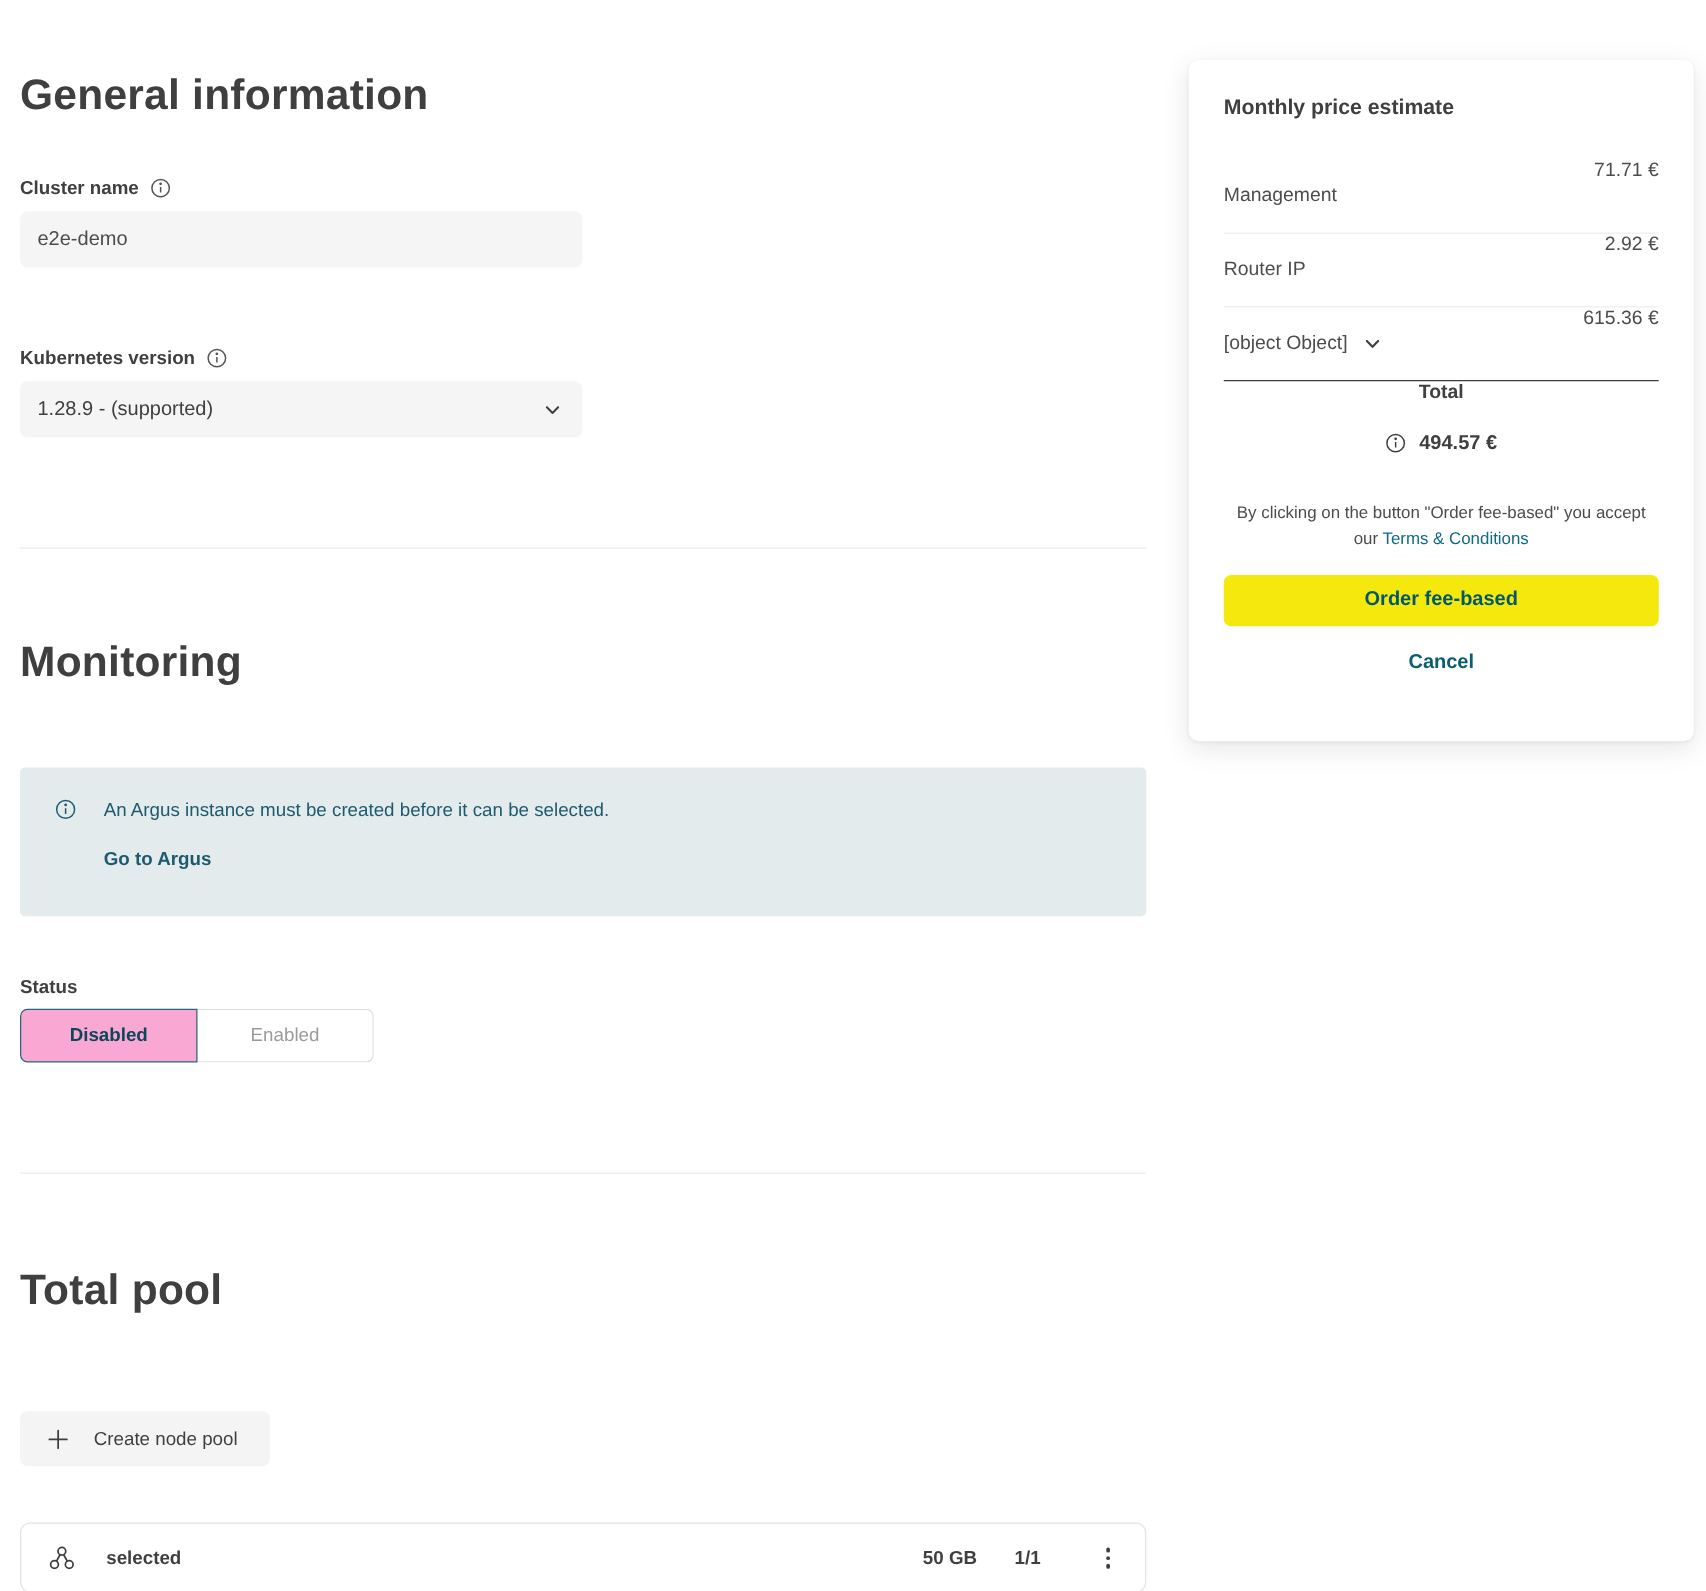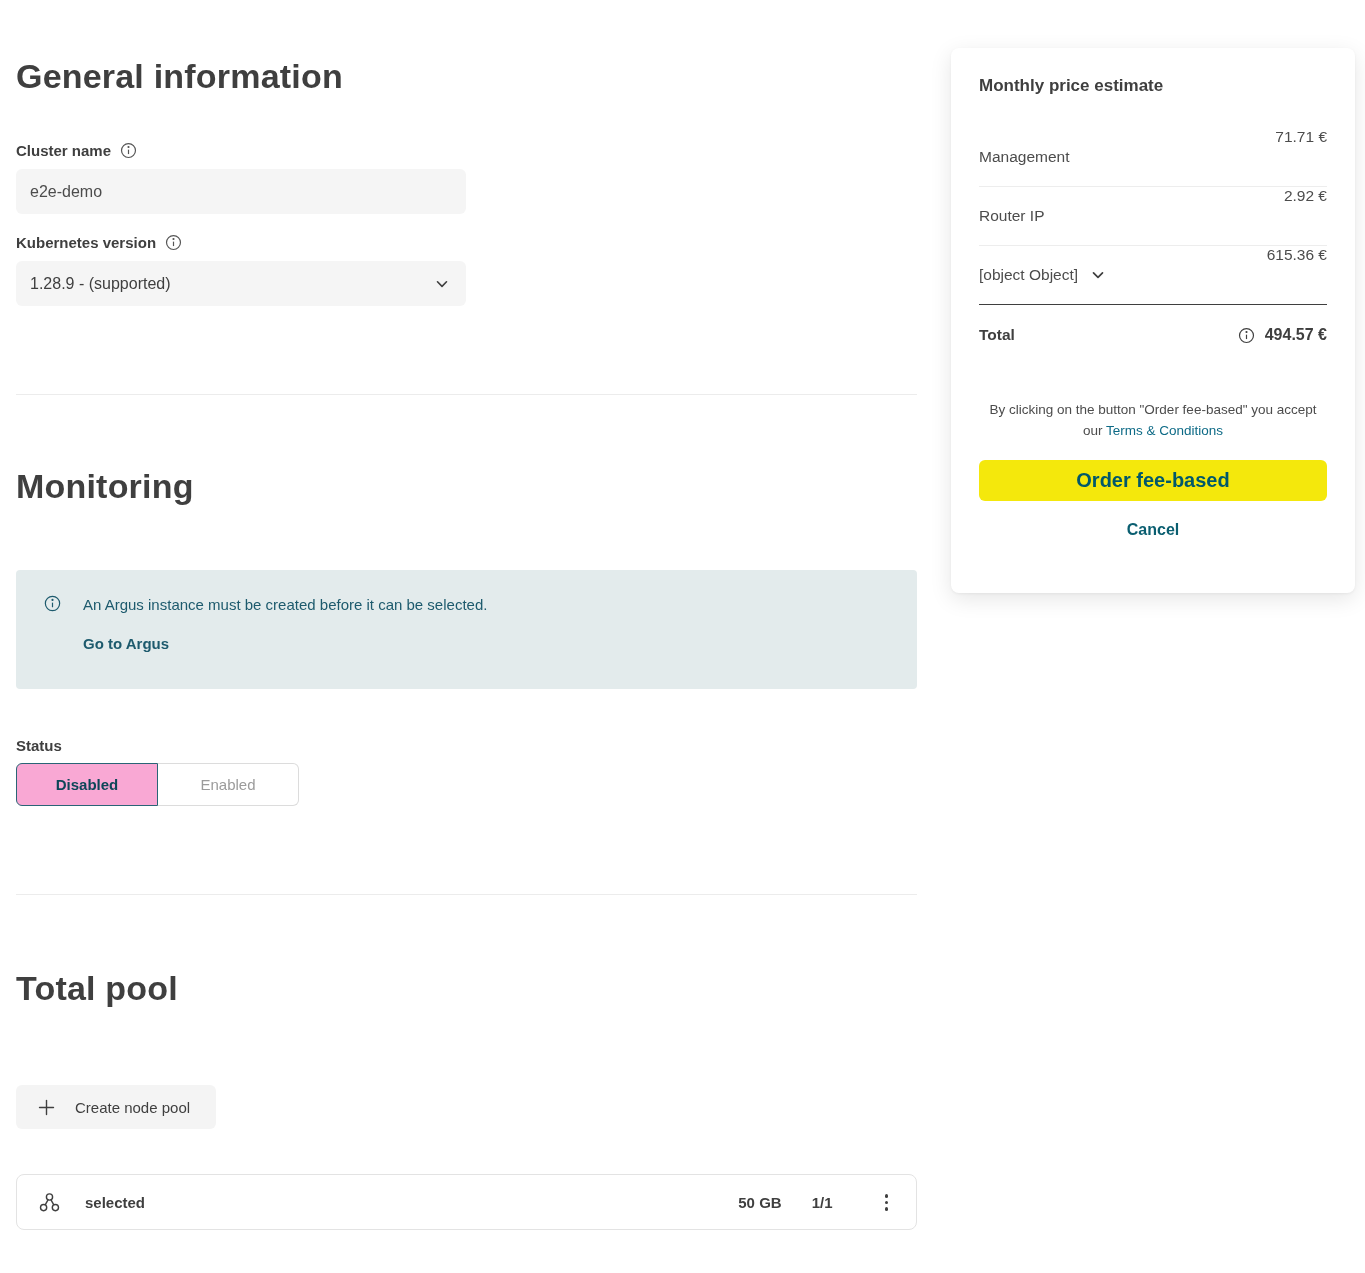--- a/index.html
+++ b/index.html
@@ -8,21 +8,21 @@
   .main { position:absolute; left:16px; top:0; width:901px; }
 
   h1.sec { font-size:34px; font-weight:700; color:#3f3f3f; letter-spacing:0.2px; line-height:1.15; }
   .h-general { margin-top:57px; }
   .h-monitoring { margin-top:72px; }
   .h-nodepool { margin-top:74px; }
 
   .field-label-row { display:flex; align-items:center; gap:9px; }
   .field-label { font-size:15px; font-weight:700; color:#3f3f3f; }
   .lbl-cluster { margin-top:46px; }
-  .lbl-k8s { margin-top:20px; }
+  .lbl-k8s { margin-top:64px; }
   .info-icon { width:17px; height:17px; display:inline-flex; flex:0 0 auto; }
   .info-icon svg { width:100%; height:100%; }
 
   .text-input { margin-top:10px; width:450px; height:45px; background:#f5f5f5; border:none;
                 border-radius:6px; padding:0 14px; font-size:16px; color:#4c4c4c;
                 font-family:"Liberation Sans", sans-serif; outline:none; display:block; }
   .select-box { margin-top:10px; width:450px; height:45px; background:#f5f5f5; border-radius:6px;
                 display:flex; align-items:center; justify-content:space-between;
                 padding:0 16px 0 14px; font-size:16px; color:#3f3f3f; cursor:pointer; }
   .chev { width:16px; height:16px; }
@@ -64,29 +64,29 @@
   .price-card { position:absolute; left:951px; top:48px; width:404px; height:545px;
                 background:#fff; border-radius:8px;
                 box-shadow:0 1px 3px rgba(0,0,0,.05), 0 6px 22px rgba(0,0,0,.10);
                 padding:28px; }
   .price-title { font-size:17px; font-weight:700; color:#3f3f3f; }
   .price-rows { margin-top:32px; }
   .price-row { height:59px; display:flex; justify-content:space-between;
                border-bottom:1px solid #ededed; font-size:15.5px; color:#4c4c4c; }
   .price-row.last { border-bottom:1px solid #3f3f3f; }
   .price-row .lhs { display:flex; align-items:center; gap:12px; }
-  .total-row { height:59px; display:flex; align-items:center; justify-content:space-between; }
+  .total-row { height:59px; display:flex; align-items:center; justify-content:space-between;flex-direction:column; }
   .total-label { font-size:15.5px; font-weight:700; color:#3f3f3f; }
-  .total-rhs { display:flex; align-items:flex-end; gap:10px; }
+  .total-rhs { display:flex; align-items:flex-start; gap:10px; }
   .total-value { font-size:16px; font-weight:700; color:#3f3f3f; }
   .terms { margin-top:36px; width:330px; margin-left:auto; margin-right:auto;
            text-align:center; font-size:13.5px; line-height:1.55; color:#4c4c4c; }
   .terms a { color:#0d6a86; text-decoration:none; cursor:pointer; }
   .order-btn { margin-top:18px; width:100%; height:41px; background:#f4e80c; border:none;
-               border-radius:6px; font-size:20px; font-weight:700; color:#01586a;
+               border-radius:6px; font-size:16px; font-weight:700; color:#01586a;
                font-family:"Liberation Sans", sans-serif; cursor:pointer; }
   .cancel-btn { margin-top:20px; width:100%; text-align:center; font-size:16px; font-weight:700;
                 color:#0a5e70; background:none; border:none; cursor:pointer;
                 font-family:"Liberation Sans", sans-serif; }
 </style>
 </head>
 <body>
 
 <div class="main">
 

